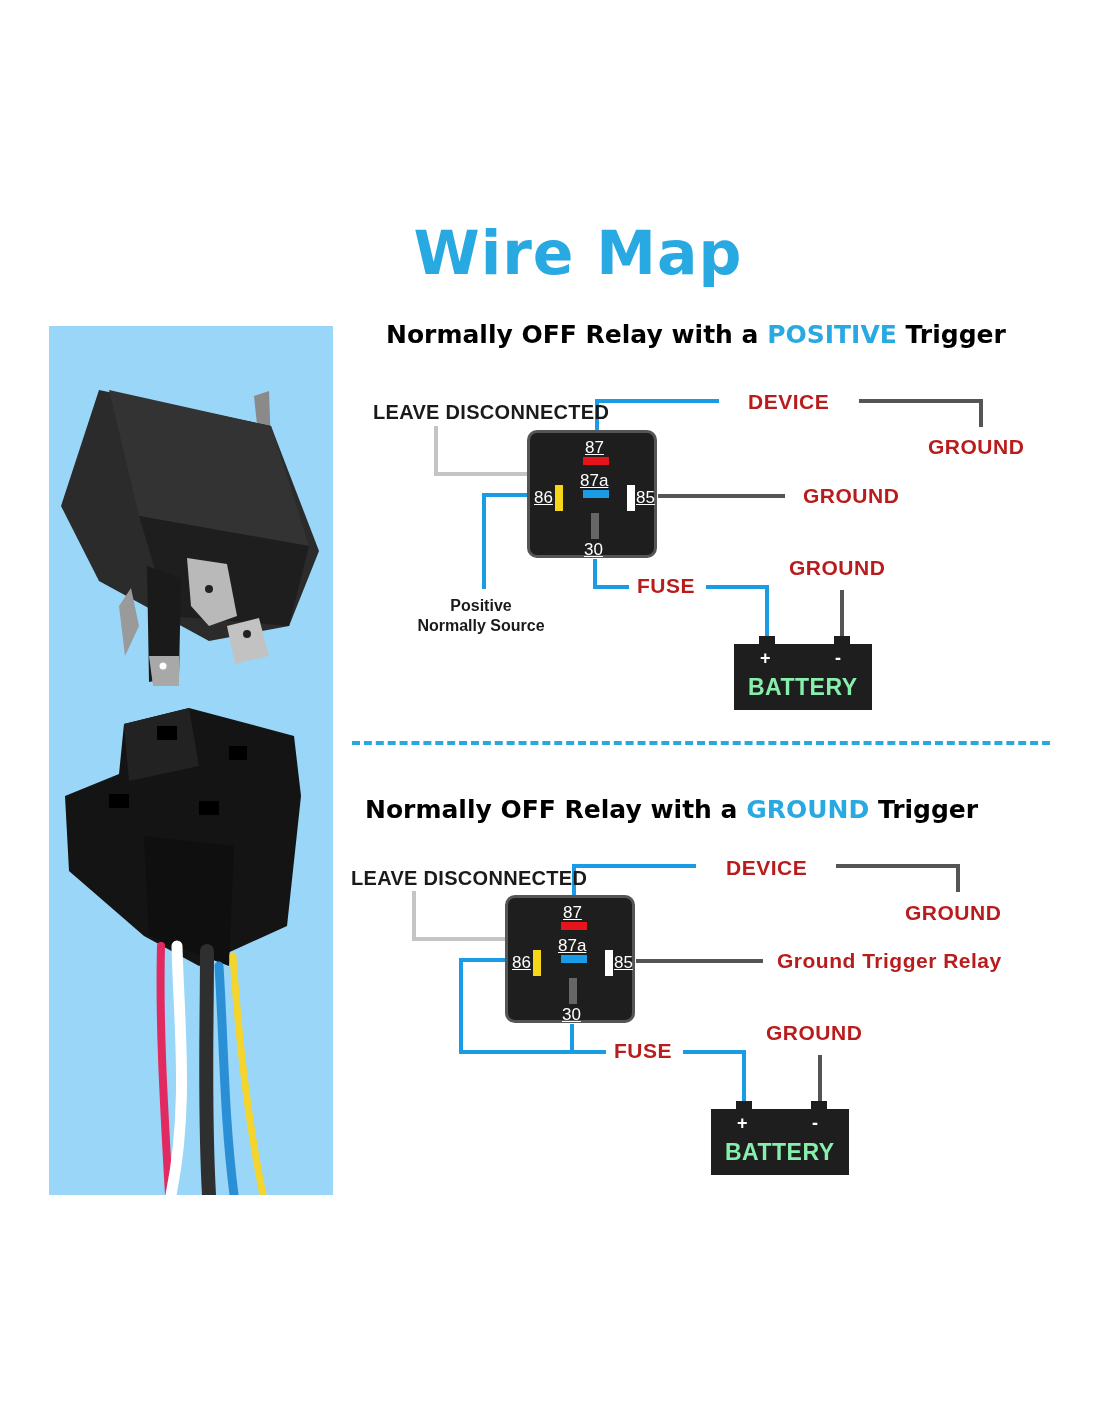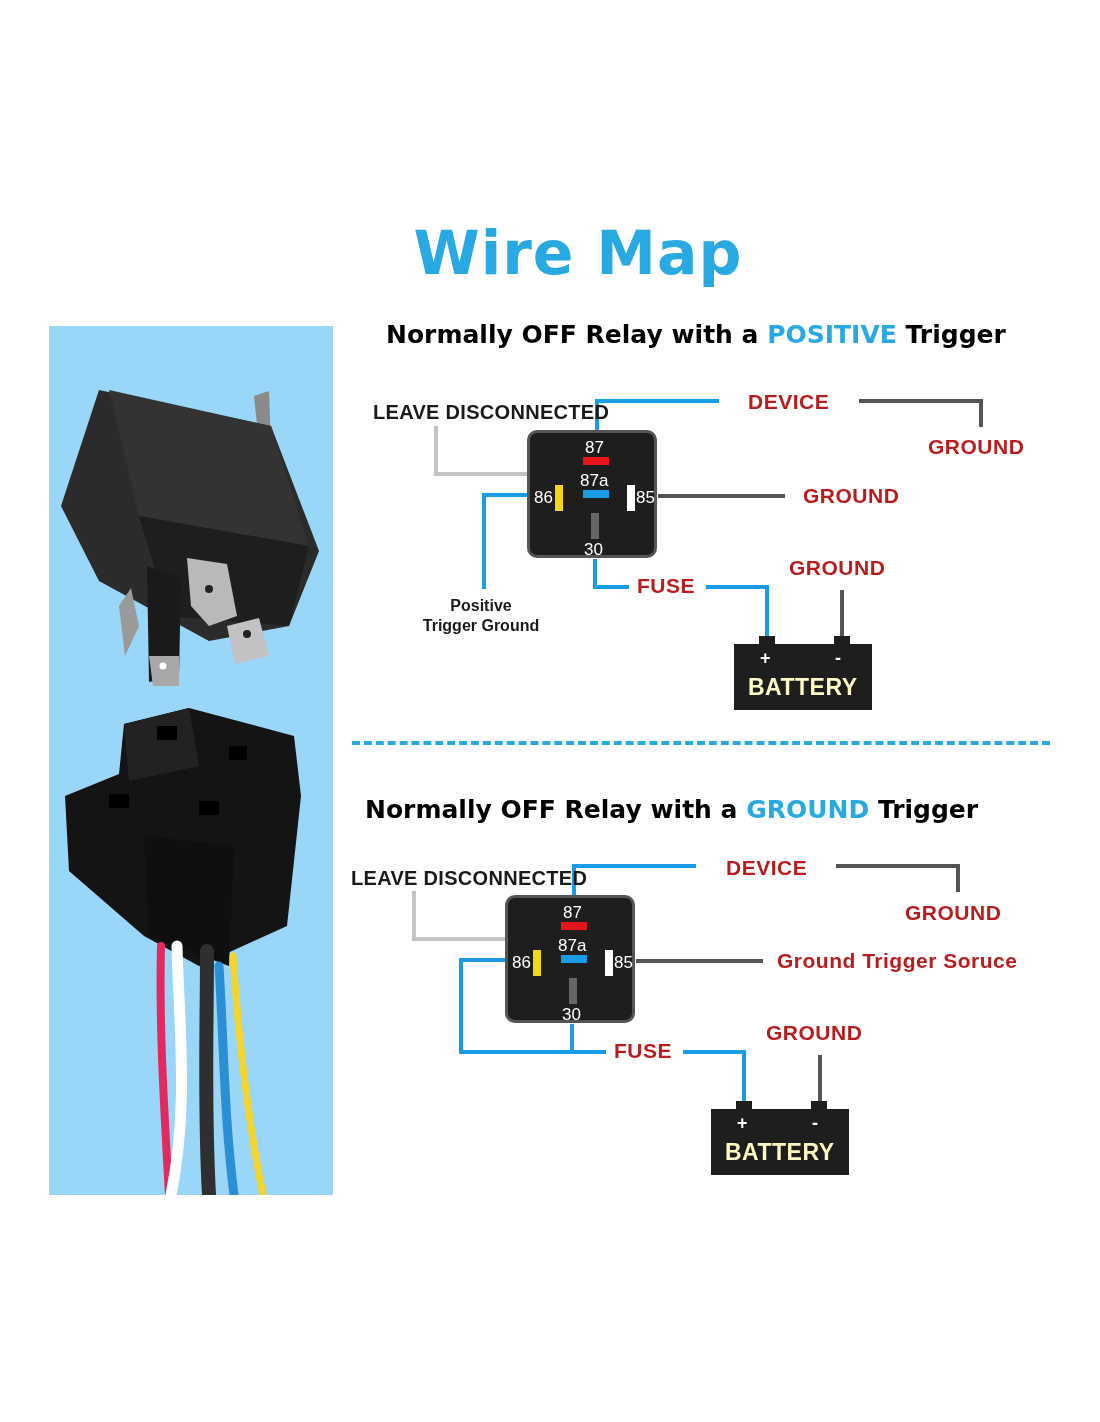--- a/index.html
+++ b/index.html
@@ -10,26 +10,26 @@
            font-family: "DejaVu Sans", "Liberation Sans", sans-serif;
            font-weight: bold; font-size: 60px; letter-spacing: 1px; padding-left: 28px; }
   .subtitle { font-family: "DejaVu Sans", "Liberation Sans", sans-serif;
               font-weight: bold; font-size: 25px; color: #000; white-space: nowrap; }
   .lbl { font-weight: bold; font-size: 21px; color: #b91c1c; white-space: nowrap; letter-spacing: 0.5px; }
   .lbl-sm { font-weight: bold; font-size: 20px; color: #1a1a1a; white-space: nowrap; letter-spacing: 0.3px; }
   .lbl-trig { font-weight: bold; font-size: 16px; color: #1a1a1a; text-align: center; line-height: 20px; }
   .photo { left: 49px; top: 326px; width: 284px; height: 869px; background: #99d6f8; overflow: hidden; }
   .relay-box { width: 130px; height: 128px; background: #1e1e1e; border: 3px solid #555;
                border-radius: 10px; box-sizing: border-box; }
-  .pin-num { color: #fff; font-size: 17px; white-space: nowrap; }
+  .pin-num { color: #fff; font-size: 17px; white-space: nowrap; text-decoration: underline; }
   .pin-bar { }
   .batt { width: 138px; height: 66px; background: #1e1e1e; }
   .batt-term { width: 16px; height: 10px; background: #1e1e1e; }
   .batt-sign { color: #fff; font-weight: bold; font-size: 18px; }
-  .batt-label { color: #fef9c3; font-weight: bold; font-size: 23px; letter-spacing: 0.5px; }
+  .batt-label { color: #86efac; font-weight: bold; font-size: 23px; letter-spacing: 0.5px; }
   .hl { height: 4px; }
   .vl { width: 4px; }
   .divider { left: 352px; top: 741px; width: 698px; height: 0; border-top: 4px dashed #29a9d9; }
 </style>
 </head>
 <body>
 
 <div class="abs title" style="color:#29a9e1">Wire Map</div>
 
 <div class="abs photo">
@@ -98,21 +98,21 @@
 
   <div class="abs vl" style="left:840px;top:590px;height:47px;background:#555"></div>
 </div>
 
 <div class="abs lbl-sm" style="left:373px;top:401px;">LEAVE DISCONNECTED</div>
 <div class="abs lbl" style="left:748px;top:390px;">DEVICE</div>
 <div class="abs lbl" style="left:928px;top:435px;">GROUND</div>
 <div class="abs lbl" style="left:803px;top:484px;">GROUND</div>
 <div class="abs lbl-trig" style="left:410px;top:596px;width:142px;">
   <div>Positive</div>
-  <div>Trigger Ground</div>
+  <div>Normally Source</div>
 </div>
 <div class="abs lbl" style="left:637px;top:574px;">FUSE</div>
 <div class="abs lbl" style="left:789px;top:556px;">GROUND</div>
 
 <div class="abs relay-box" style="left:527px;top:430px;">
   <div class="abs pin-num" style="left:55px;top:5px;">87</div>
   <div class="abs pin-bar" style="left:53px;top:24px;width:26px;height:8px;background:#e8141b"></div>
   <div class="abs pin-num" style="left:50px;top:38px;">87a</div>
   <div class="abs pin-bar" style="left:53px;top:57px;width:26px;height:8px;background:#1a9be6"></div>
   <div class="abs pin-num" style="left:4px;top:55px;">86</div>
@@ -152,21 +152,21 @@
 
   <div class="abs hl" style="left:636px;top:959px;width:127px;background:#555"></div>
   <div class="abs hl" style="left:683px;top:1050px;width:63px;background:#1a9be6"></div>
   <div class="abs vl" style="left:742px;top:1050px;height:52px;background:#1a9be6"></div>
   <div class="abs vl" style="left:818px;top:1055px;height:47px;background:#555"></div>
 </div>
 
 <div class="abs lbl-sm" style="left:351px;top:867px;">LEAVE DISCONNECTED</div>
 <div class="abs lbl" style="left:726px;top:856px;">DEVICE</div>
 <div class="abs lbl" style="left:905px;top:901px;">GROUND</div>
-<div class="abs lbl" style="left:777px;top:949px;font-size:21px;">Ground Trigger Soruce</div>
+<div class="abs lbl" style="left:777px;top:949px;font-size:21px;">Ground Trigger Relay</div>
 <div class="abs lbl" style="left:614px;top:1039px;">FUSE</div>
 <div class="abs lbl" style="left:766px;top:1021px;">GROUND</div>
 
 <div class="abs relay-box" style="left:505px;top:895px;">
   <div class="abs pin-num" style="left:55px;top:5px;">87</div>
   <div class="abs pin-bar" style="left:53px;top:24px;width:26px;height:8px;background:#e8141b"></div>
   <div class="abs pin-num" style="left:50px;top:38px;">87a</div>
   <div class="abs pin-bar" style="left:53px;top:57px;width:26px;height:8px;background:#1a9be6"></div>
   <div class="abs pin-num" style="left:4px;top:55px;">86</div>
   <div class="abs pin-bar" style="left:25px;top:52px;width:8px;height:26px;background:#f6d618"></div>

